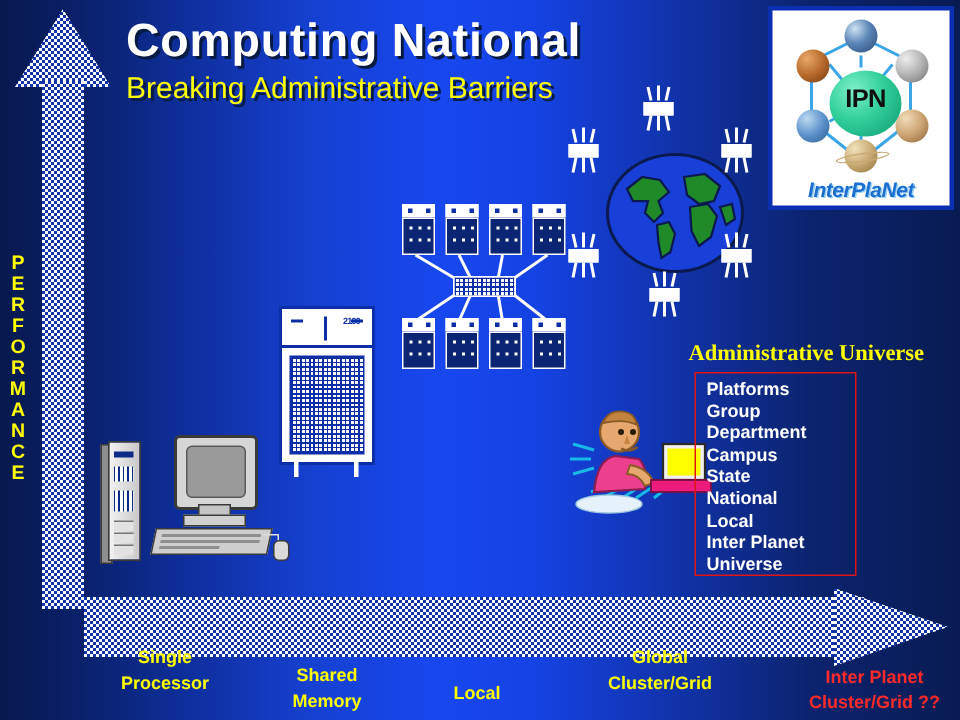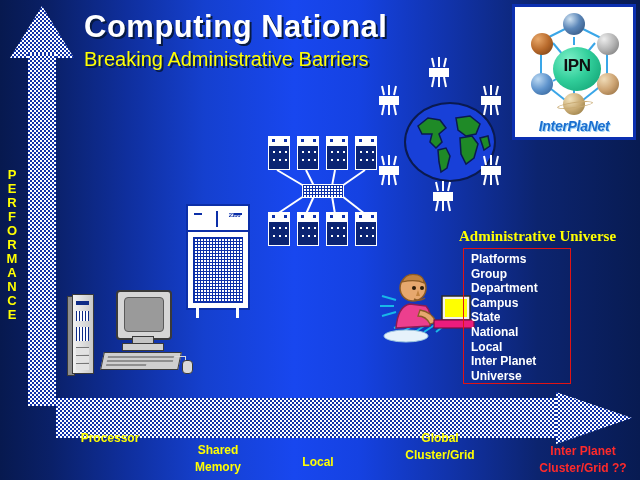--- a/index.html
+++ b/index.html
@@ -552,20 +552,21 @@
     <div>Department</div>
     <div>Campus</div>
     <div>State</div>
     <div>National</div>
     <div>Local</div>
     <div>Inter Planet</div>
     <div>Universe</div>
   </div>
 
   <div class="stage" id="stage-0">
+    <span>Single</span>
     <span>Processor</span>
   </div>
   <div class="stage" id="stage-1">
     <span>Shared</span>
     <span>Memory</span>
   </div>
   <div class="stage" id="stage-2">
     <span>Local</span>
   </div>
   <div class="stage" id="stage-3">

